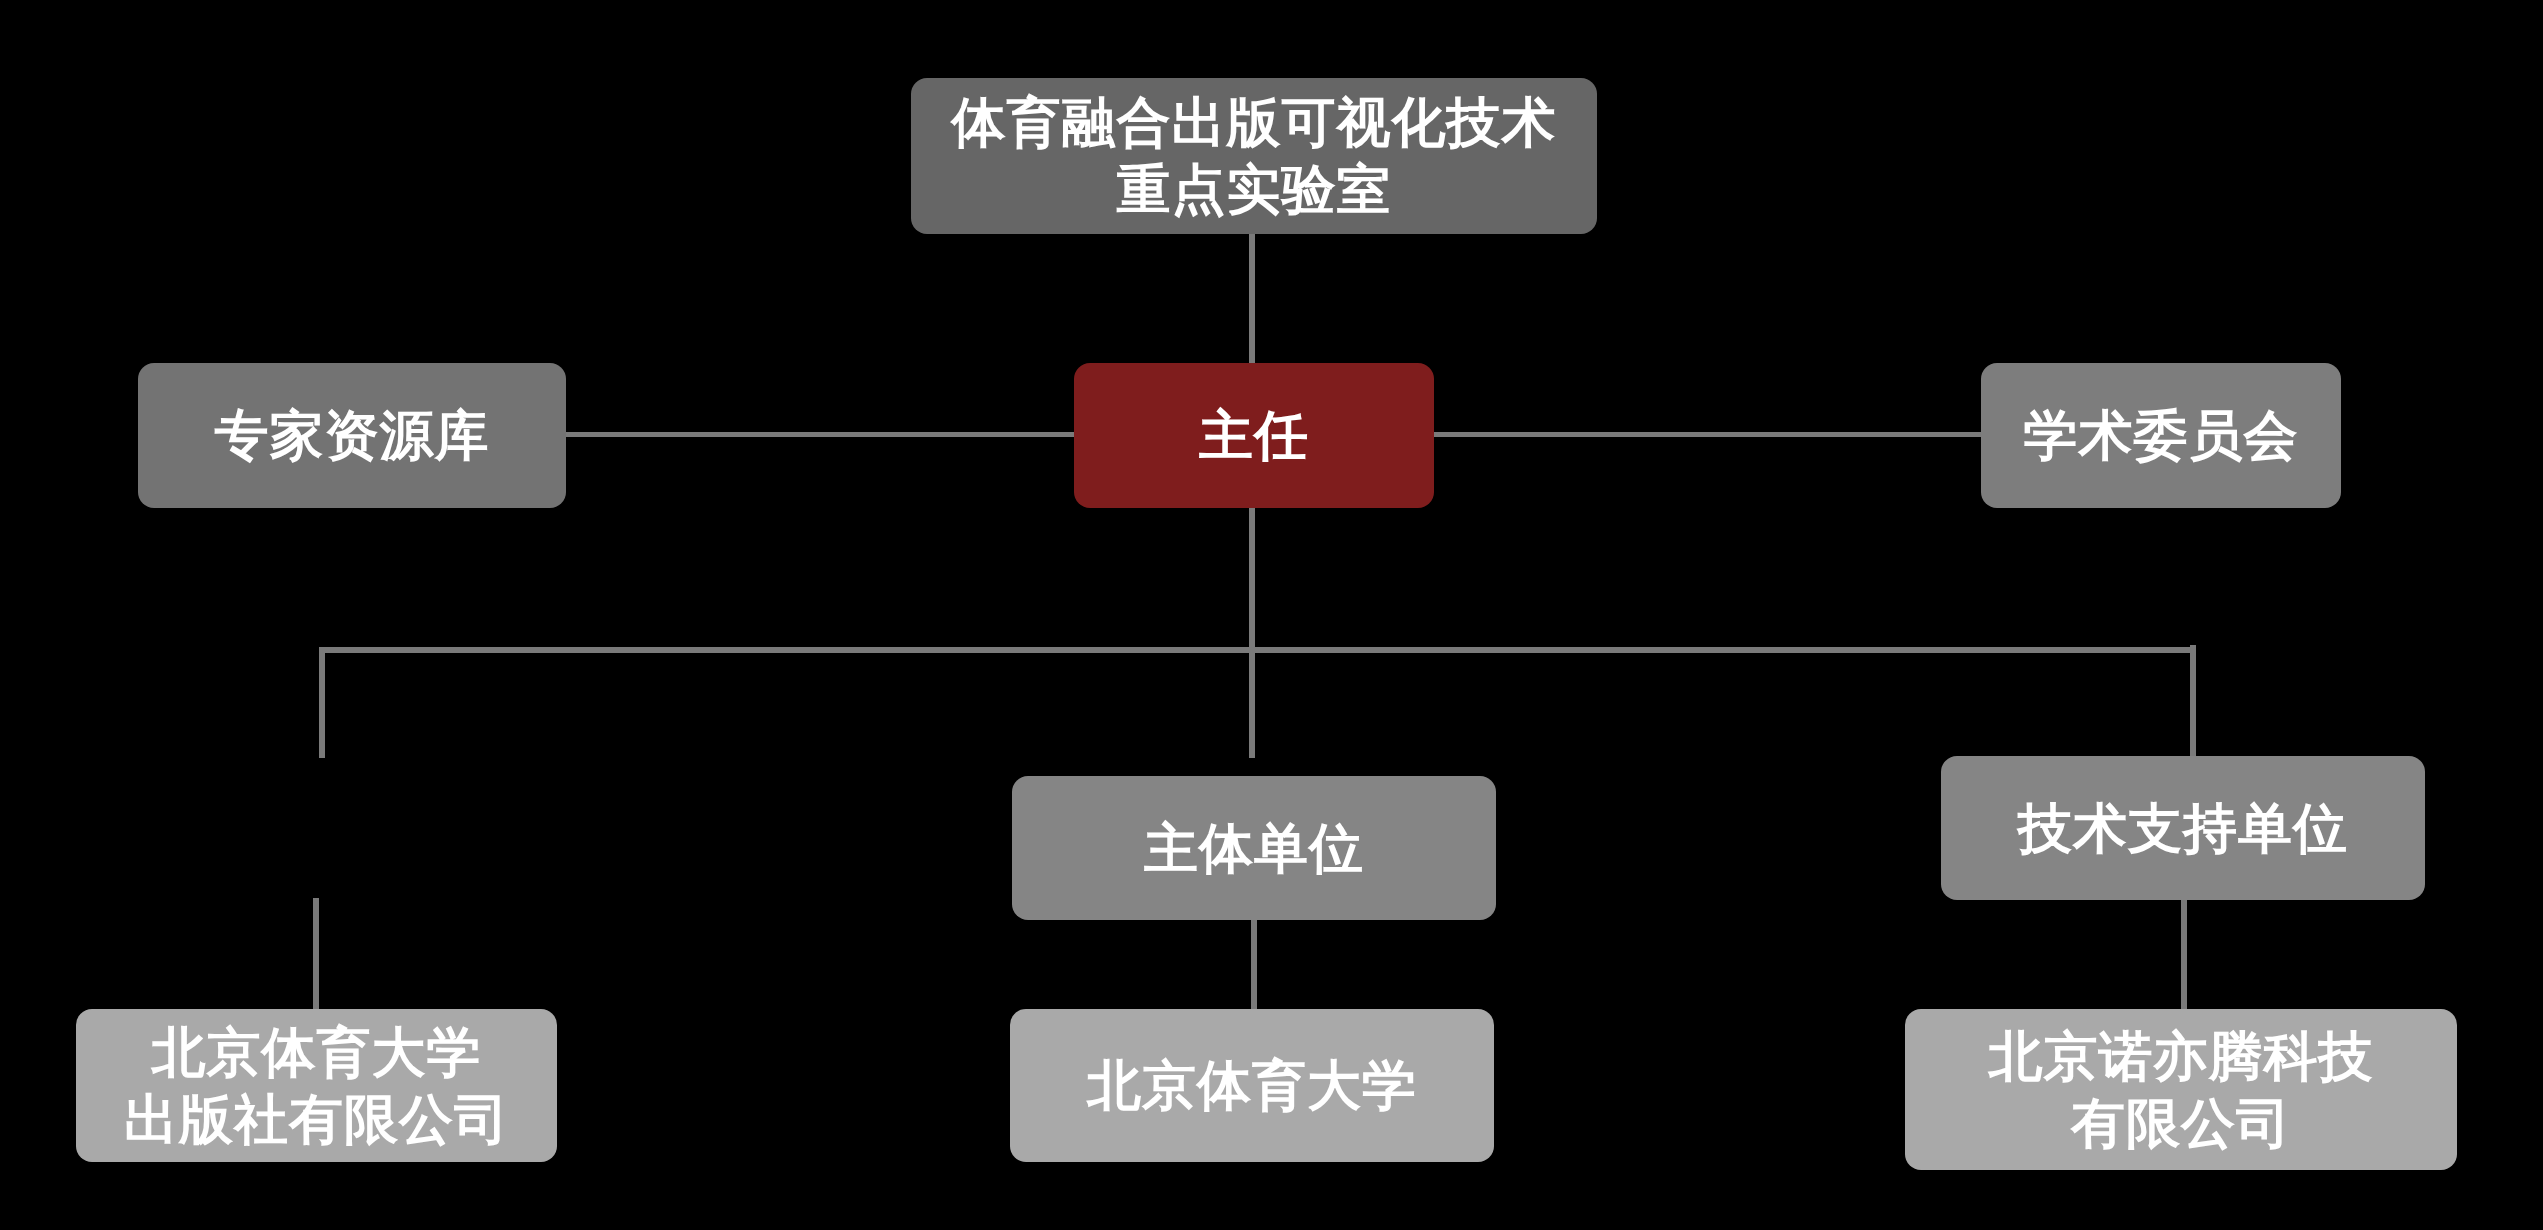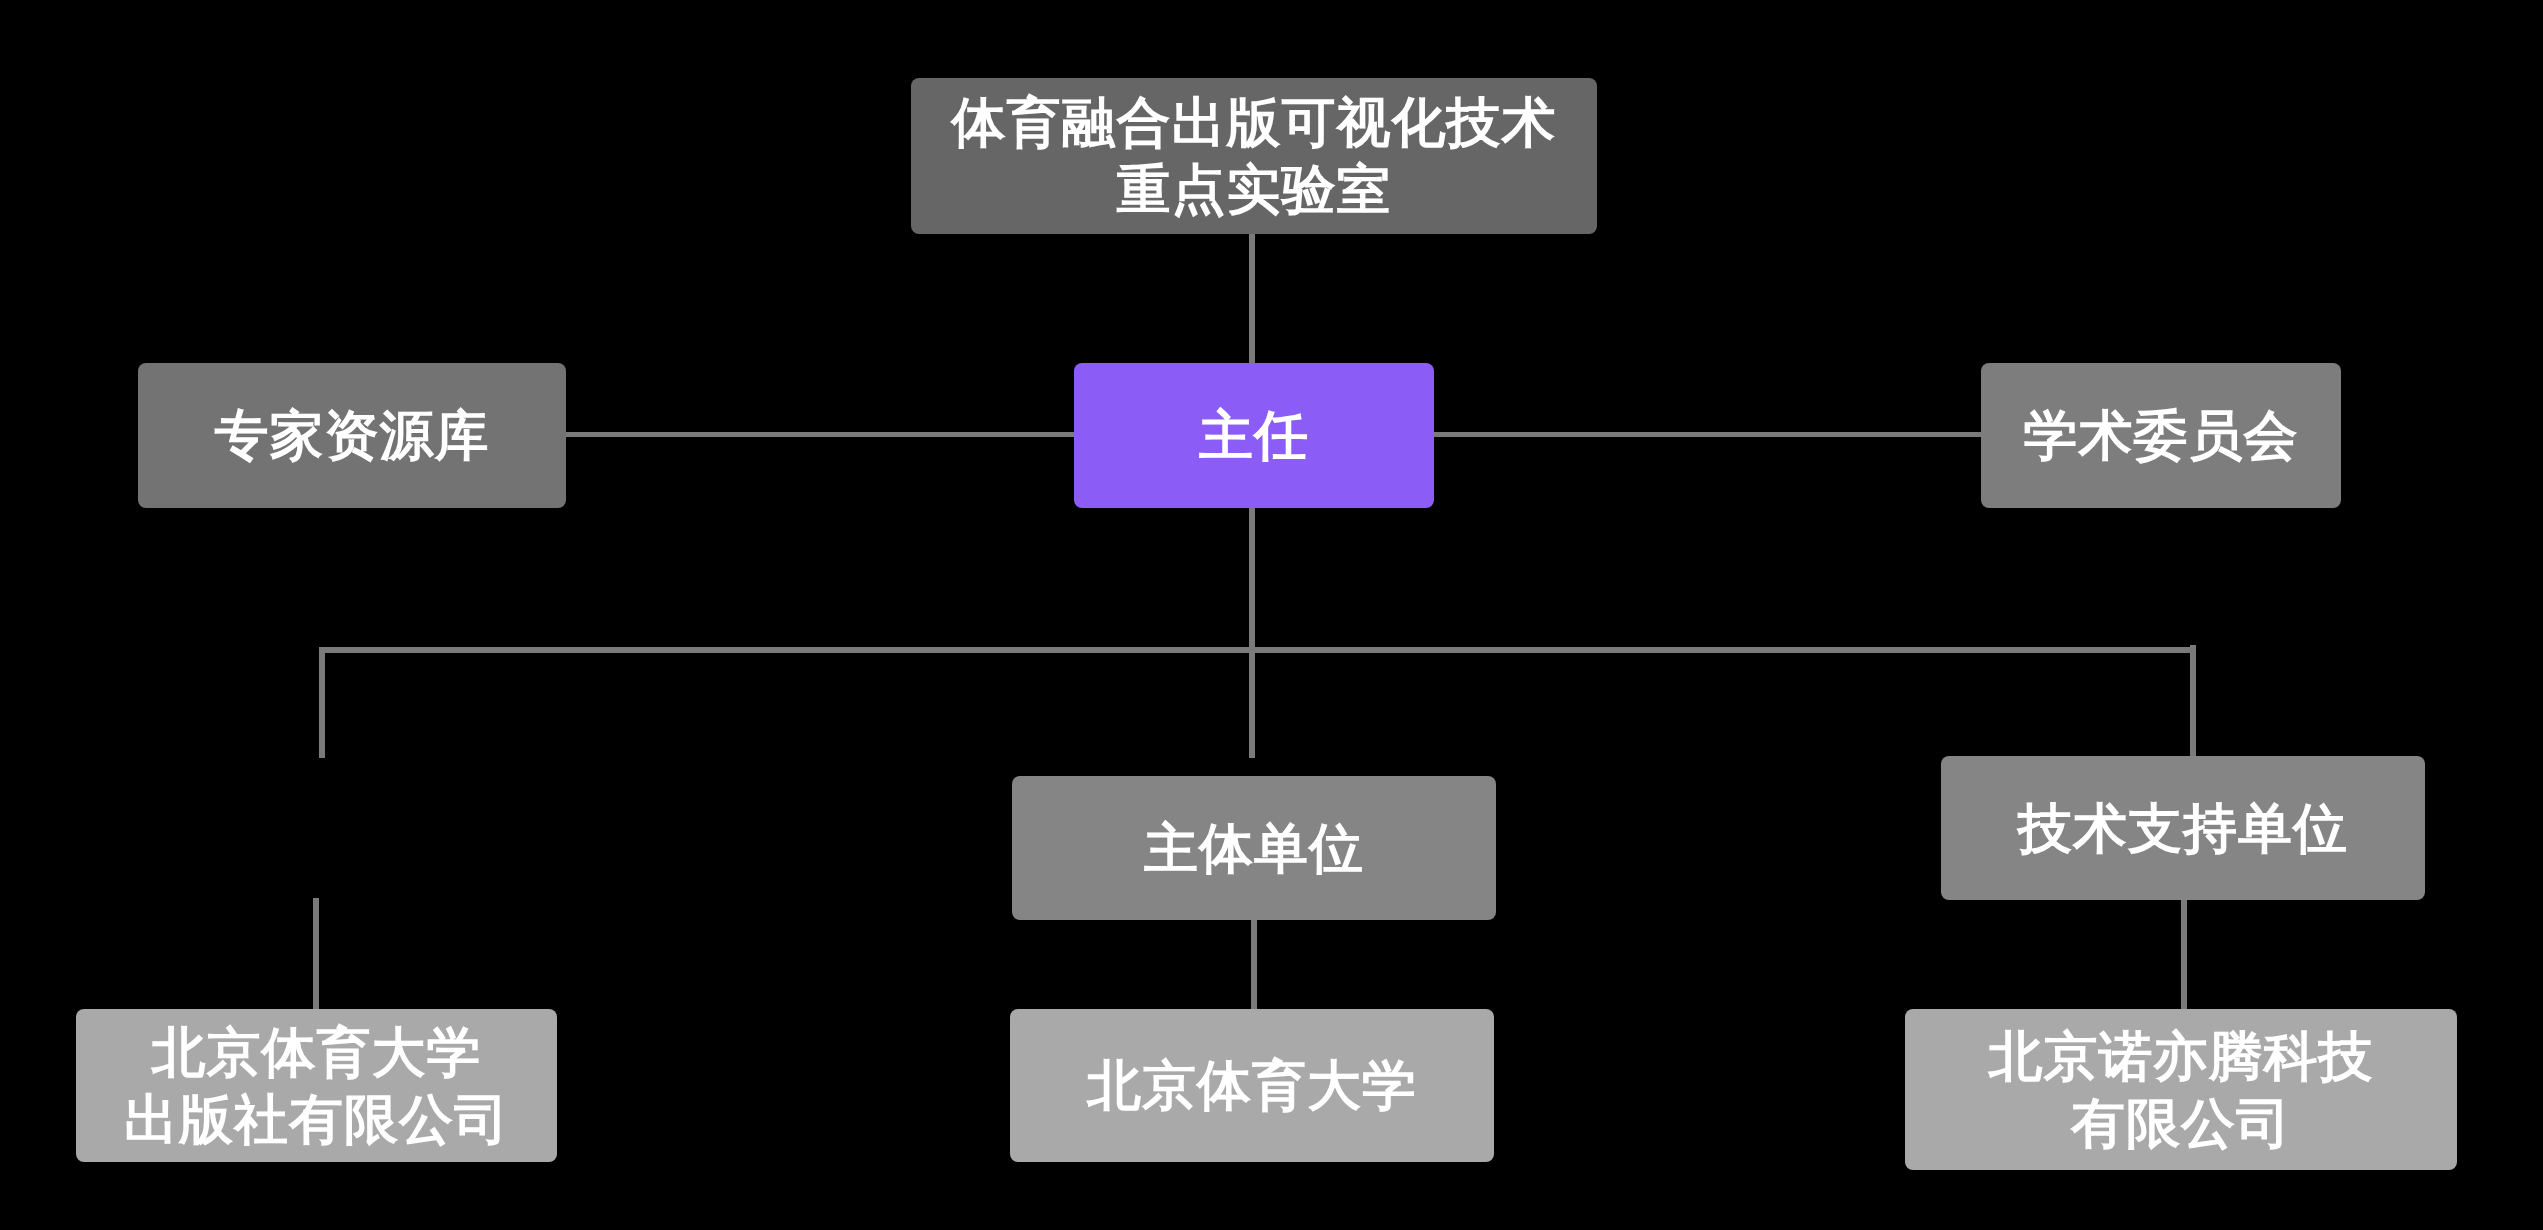--- a/index.html
+++ b/index.html
@@ -17,21 +17,21 @@
     position: relative;
     width: 2543px;
     height: 1230px;
     background: #000000;
   }
   .node {
     position: absolute;
     display: flex;
     align-items: center;
     justify-content: center;
-    border-radius: 8px;
+    border-radius: 16px;
     box-sizing: border-box;
   }
   .node .label {
     color: #ffffff;
     font-weight: 700;
     font-size: 54px;
     line-height: 1.24;
     text-align: center;
     white-space: pre-line;
     letter-spacing: 1px;
@@ -62,21 +62,21 @@
   <div class="line" style="left: 2181px; top: 898px; width: 6px; height: 113px; background-color: rgb(122, 122, 122);"></div>
 
   <div class="node lv1" style="left: 911px; top: 78px; width: 686px; height: 156px; background-color: rgb(102, 102, 102);">
     <span class="label">体育融合出版可视化技术
 重点实验室</span>
   </div>
 
   <div class="node lv2" style="left: 138px; top: 363px; width: 428px; height: 145px; background-color: #737373;">
     <span class="label">专家资源库</span>
   </div>
-  <div class="node lv2" style="left: 1074px; top: 363px; width: 360px; height: 145px; background-color: #8b5cf6;">
+  <div class="node lv2" style="left: 1074px; top: 363px; width: 360px; height: 145px; background-color: #7f1d1d;">
     <span class="label">主任</span>
   </div>
   <div class="node lv2" style="left: 1981px; top: 363px; width: 360px; height: 145px; background-color: rgb(125, 125, 125);">
     <span class="label">学术委员会</span>
   </div>
 
   <div class="node lv3" style="left: 1012px; top: 756px; width: 484px; height: 144px; background-color: rgb(133, 133, 133); margin-top: 20px;">
     <span class="label">主体单位</span>
   </div>
   <div class="node lv3" style="left: 1941px; top: 756px; width: 484px; height: 144px; background-color: rgb(133, 133, 133);">

